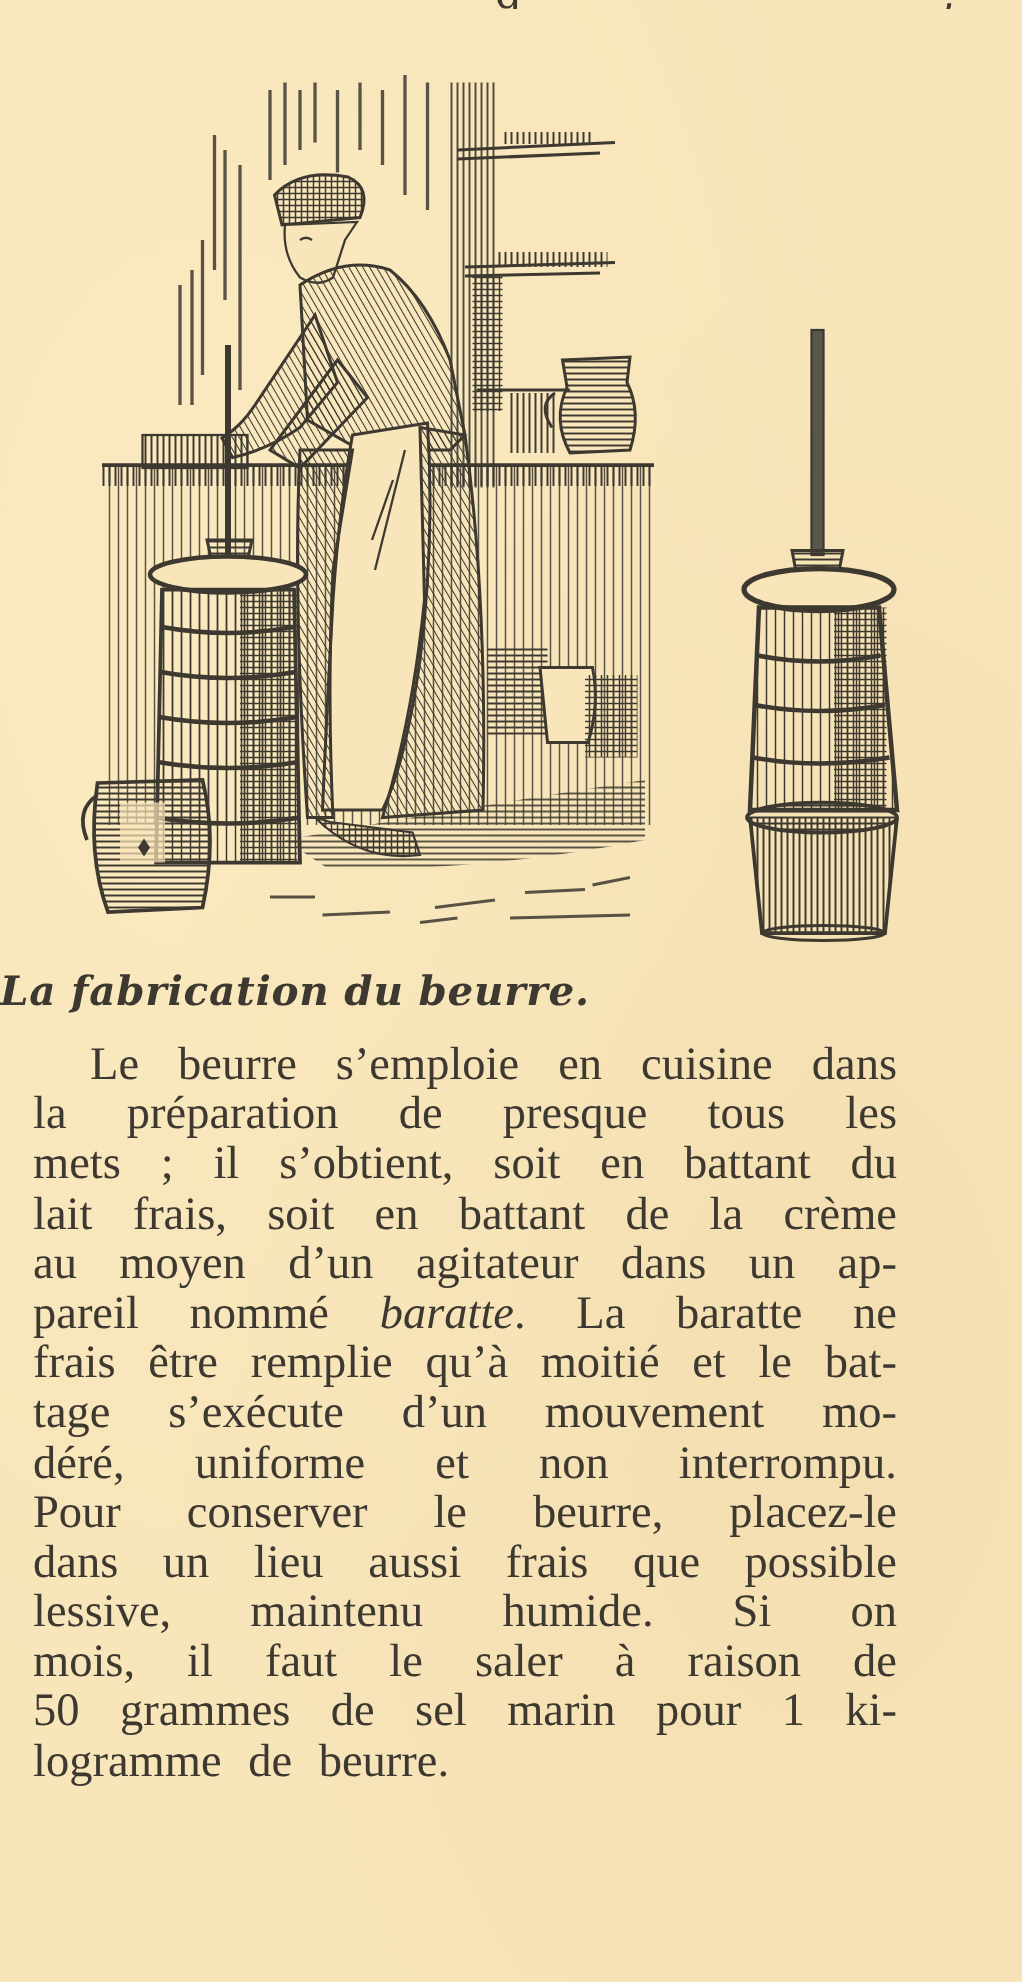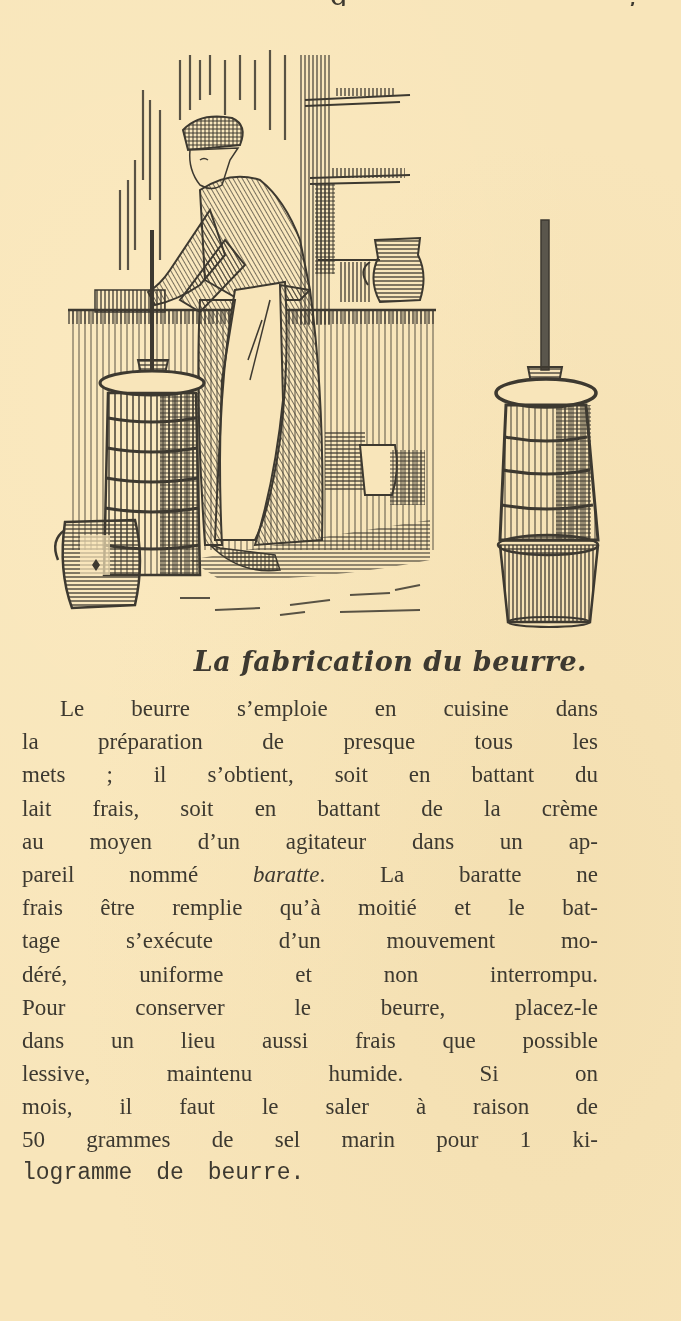--- a/index.html
+++ b/index.html
@@ -48,54 +48,52 @@
     .figure svg {
       position: absolute;
       left: 0;
       top: 0;
     }
     .caption {
       position: absolute;
       left: 0;
       top: 646px;
       width: 587px;
-      text-align: right;
+      text-align: left;
       font-family: "DejaVu Serif", serif;
       font-style: italic;
       font-weight: bold;
       font-size: 27px;
       letter-spacing: 0.5px;
       color: #3d3930;
-      padding-left: 10px;
       box-sizing: border-box;
     }
     .body-text {
       position: absolute;
       left: 22px;
       top: 692px;
       width: 576px;
       font-family: "Liberation Serif", "DejaVu Serif", serif;
-      font-size: 23px;
+      font-size: 31px;
       line-height: 33.2px;
       color: #3d3930;
     }
     .body-text .line {
       display: block;
       white-space: nowrap;
       text-align: justify;
       text-align-last: justify;
       height: 33.2px;
     }
     .body-text .line.first {
       padding-left: 38px;
     }
     .body-text .line.last {
       text-align-last: left;
       word-spacing: 10px;
-      font-family: Liberation Mono, monospace;
     }
     .body-text em {
       font-style: italic;
       margin-top: 44px;
     }
   </style>
 </head>
 <body>
 
 <div class="page">

